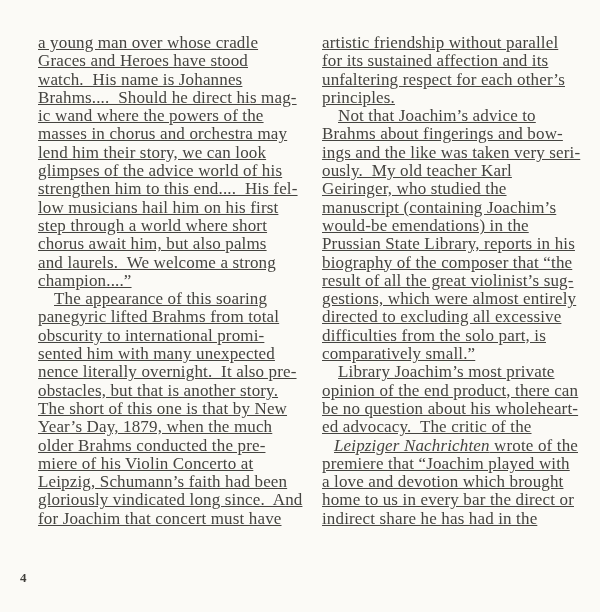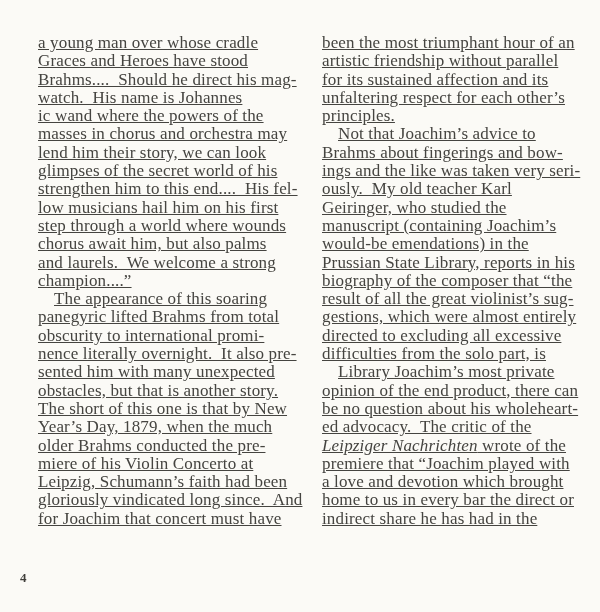--- a/index.html
+++ b/index.html
@@ -21,82 +21,82 @@
     top: 34px;
     font-size: 17px;
     line-height: 18.3px;
     letter-spacing: 0.15px;
     text-decoration: underline;
   }
   .col-left  { left: 38px;  width: 262px; }
   .col-right { left: 322px; width: 266px; }
   .line { white-space: pre; }
   .line.indent { text-indent: 16px; }
-  .italic { font-style: italic; }
+  .italic { font-style: italic; margin-left: 12px; }
   .page-number {
     position: absolute;
     left: 20px;
     top: 570px;
     font-size: 13px;
     font-weight: bold;
     color: #3f3e3a;
   }
 </style>
 </head>
 <body>
 
 <div class="page">
   <div class="col col-left">
       <div class="line"><span>a young man over whose cradle</span></div>
       <div class="line"><span>Graces and Heroes have stood</span></div>
+      <div class="line"><span>watch.  His name is Johannes</span></div>
       <div class="line"><span>Brahms....  Should he direct his mag-</span></div>
-      <div class="line"><span>watch.  His name is Johannes</span></div>
       <div class="line"><span>ic wand where the powers of the</span></div>
       <div class="line"><span>masses in chorus and orchestra may</span></div>
       <div class="line"><span>lend him their story, we can look</span></div>
-      <div class="line"><span>glimpses of the secret world of his</span></div>
+      <div class="line"><span>glimpses of the advice world of his</span></div>
       <div class="line"><span>strengthen him to this end....  His fel-</span></div>
       <div class="line"><span>low musicians hail him on his first</span></div>
-      <div class="line"><span>step through a world where wounds</span></div>
+      <div class="line"><span>step through a world where short</span></div>
       <div class="line"><span>chorus await him, but also palms</span></div>
       <div class="line"><span>and laurels.  We welcome a strong</span></div>
       <div class="line"><span>champion....”</span></div>
       <div class="line indent"><span>The appearance of this soaring</span></div>
       <div class="line"><span>panegyric lifted Brahms from total</span></div>
       <div class="line"><span>obscurity to international promi-</span></div>
+      <div class="line"><span>sented him with many unexpected</span></div>
       <div class="line"><span>nence literally overnight.  It also pre-</span></div>
-      <div class="line"><span>sented him with many unexpected</span></div>
       <div class="line"><span>obstacles, but that is another story.</span></div>
       <div class="line"><span>The short of this one is that by New</span></div>
       <div class="line"><span>Year’s Day, 1879, when the much</span></div>
       <div class="line"><span>older Brahms conducted the pre-</span></div>
       <div class="line"><span>miere of his Violin Concerto at</span></div>
       <div class="line"><span>Leipzig, Schumann’s faith had been</span></div>
       <div class="line"><span>gloriously vindicated long since.  And</span></div>
       <div class="line"><span>for Joachim that concert must have</span></div>
     </div>
   <div class="col col-right">
-      <div class="line"><span>been the most triumphant hour of an</span></div>
       <div class="line"><span>artistic friendship without parallel</span></div>
       <div class="line"><span>for its sustained affection and its</span></div>
       <div class="line"><span>unfaltering respect for each other’s</span></div>
       <div class="line"><span>principles.</span></div>
       <div class="line indent"><span>Not that Joachim’s advice to</span></div>
       <div class="line"><span>Brahms about fingerings and bow-</span></div>
       <div class="line"><span>ings and the like was taken very seri-</span></div>
       <div class="line"><span>ously.  My old teacher Karl</span></div>
       <div class="line"><span>Geiringer, who studied the</span></div>
       <div class="line"><span>manuscript (containing Joachim’s</span></div>
       <div class="line"><span>would-be emendations) in the</span></div>
       <div class="line"><span>Prussian State Library, reports in his</span></div>
       <div class="line"><span>biography of the composer that “the</span></div>
       <div class="line"><span>result of all the great violinist’s sug-</span></div>
       <div class="line"><span>gestions, which were almost entirely</span></div>
       <div class="line"><span>directed to excluding all excessive</span></div>
       <div class="line"><span>difficulties from the solo part, is</span></div>
+      <div class="line"><span>comparatively small.”</span></div>
       <div class="line indent"><span>Library Joachim’s most private</span></div>
       <div class="line"><span>opinion of the end product, there can</span></div>
       <div class="line"><span>be no question about his wholeheart-</span></div>
       <div class="line"><span>ed advocacy.  The critic of the</span></div>
       <div class="line"><span class="italic">Leipziger Nachrichten</span><span> wrote of the</span></div>
       <div class="line"><span>premiere that “Joachim played with</span></div>
       <div class="line"><span>a love and devotion which brought</span></div>
       <div class="line"><span>home to us in every bar the direct or</span></div>
       <div class="line"><span>indirect share he has had in the</span></div>
     </div>

